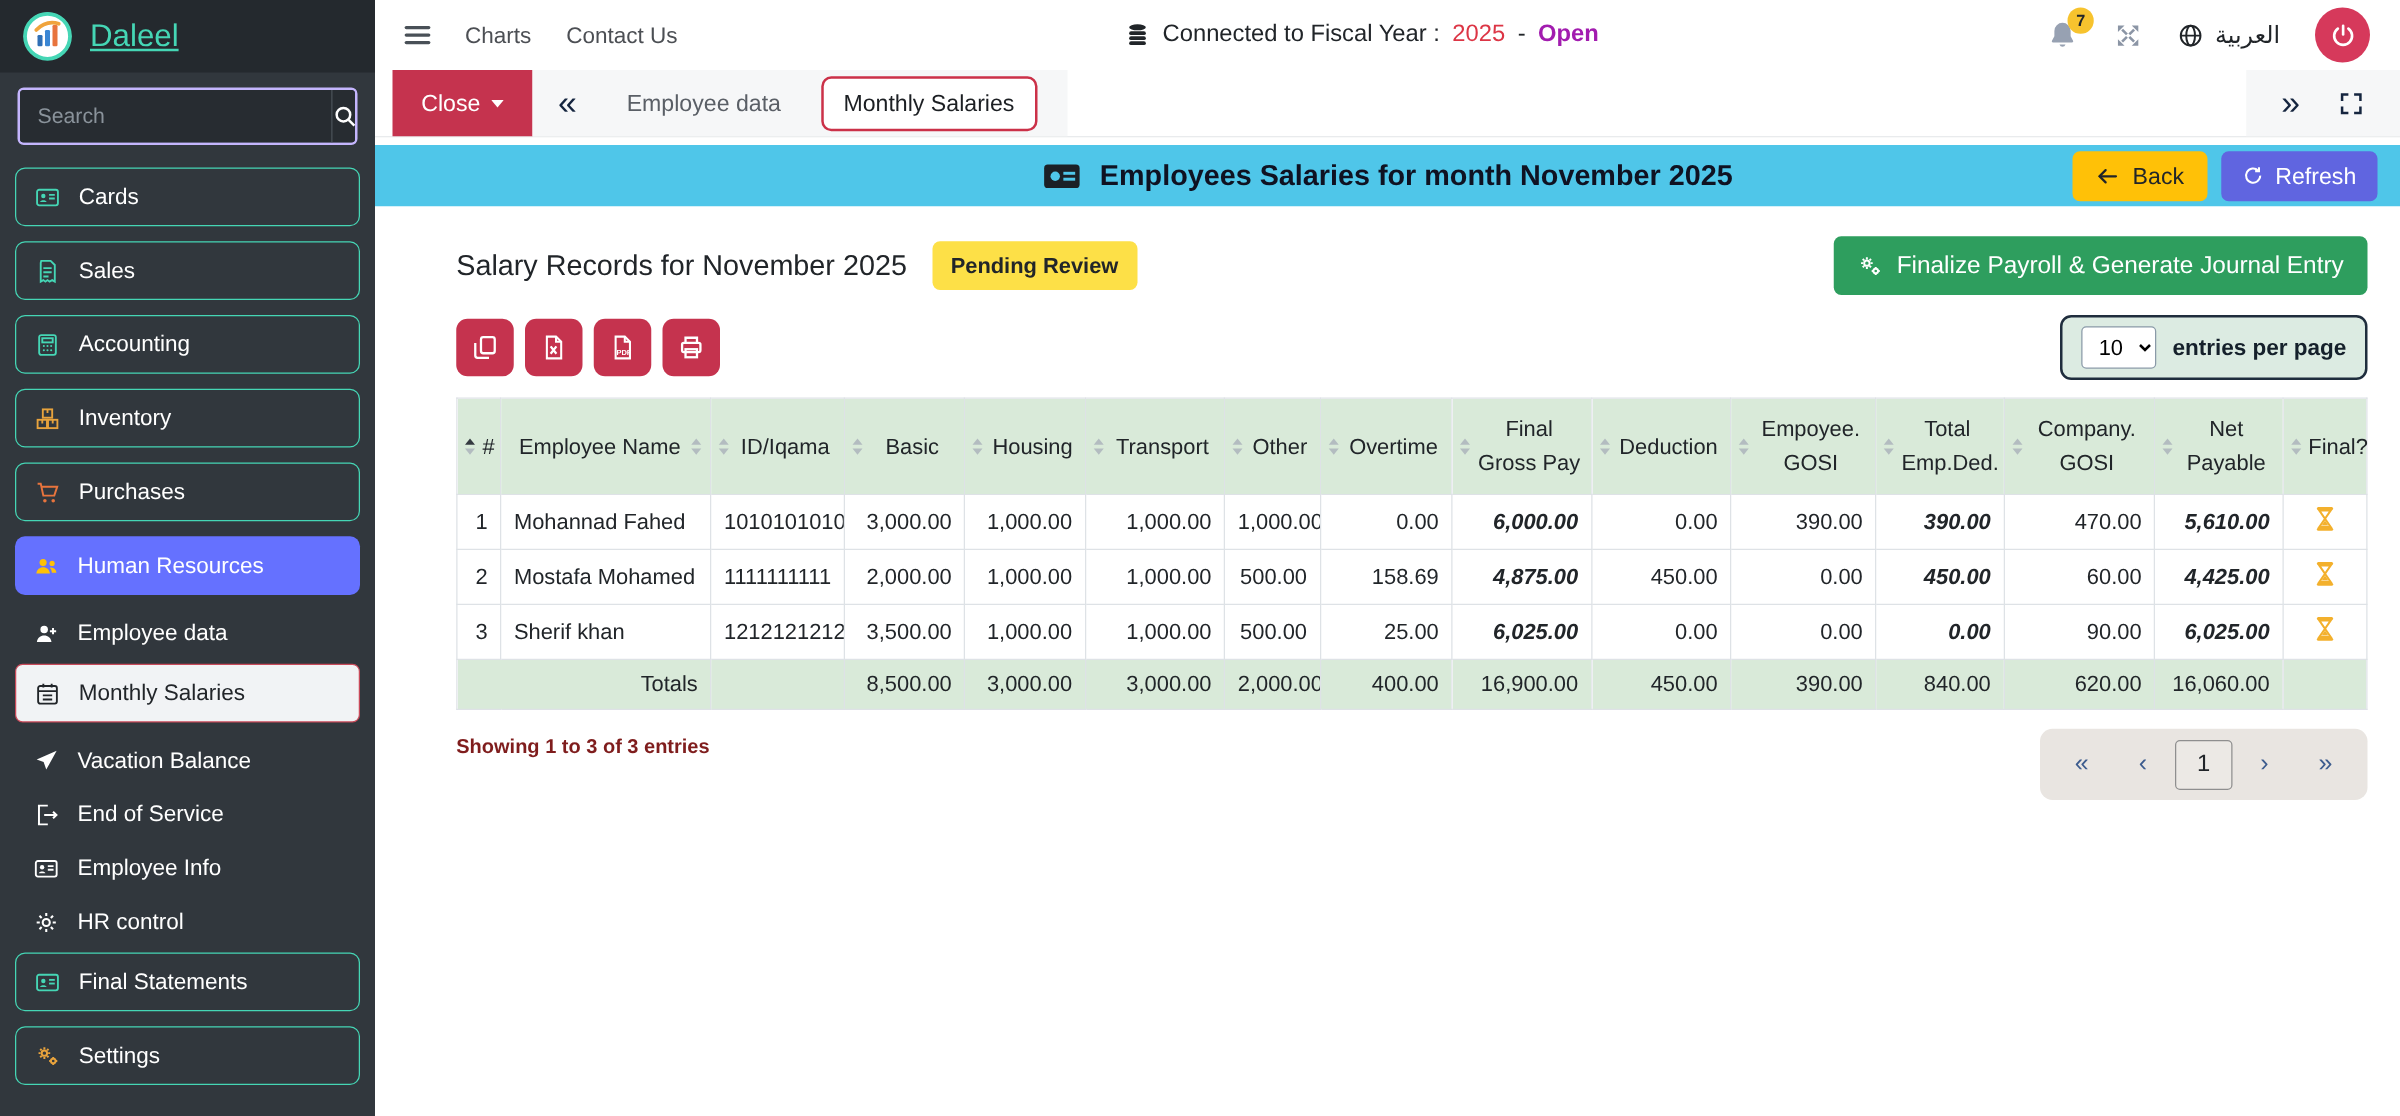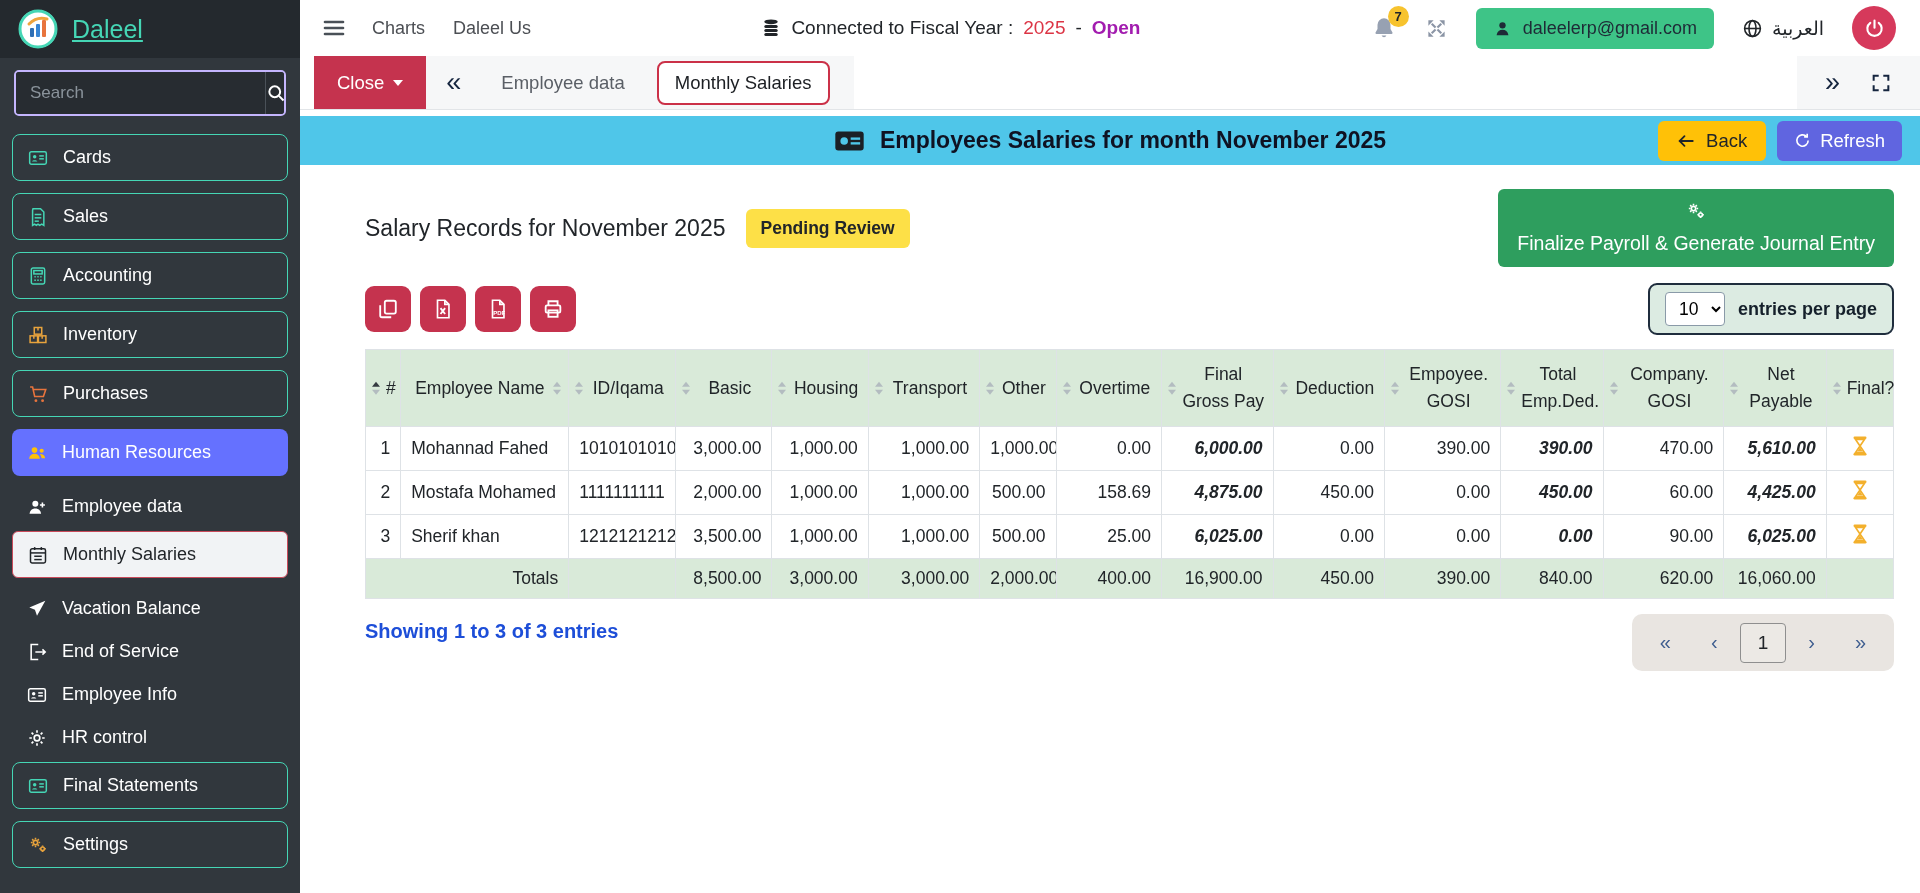--- a/index.html
+++ b/index.html
@@ -70,21 +70,21 @@
   .hdr-buttons { margin-left:auto; display:flex; gap:11px; position:relative; z-index:2; }
   .back-btn { background:#ffc107; border:none; border-radius:6px; padding:9px 19px; font-size:18.5px; display:flex; gap:11px; align-items:center; color:#212529; cursor:pointer; font-family:inherit; }
   .back-btn .icon { font-size:18px; }
   .refresh-btn { background:#6065e0; color:#fff; border:none; border-radius:6px; padding:9px 17px; font-size:18.5px; display:flex; gap:9px; align-items:center; cursor:pointer; font-family:inherit; }
   .refresh-btn .icon { font-size:17px; }
 
   .card { padding:16px 26px 0;margin-left:39px; }
   .section-row { display:flex; align-items:center; gap:20px; margin:8px 0 6px; }
   .section-title { font-size:23px; font-weight:normal; color:#212529; }
   .status-badge { background:#fde047; color:#212529; font-weight:bold; font-size:17.5px; padding:9px 15px; border-radius:6px; }
-  .finalize-btn { margin-left:auto; background:#2e9e5e; color:#fff; border:none; border-radius:6px; font-size:19.5px; padding:12px 19px; display:flex; gap:11px; align-items:center; cursor:pointer; font-family:inherit;flex-direction:column; }
+  .finalize-btn { margin-left:auto; background:#2e9e5e; color:#fff; border:none; border-radius:6px; font-size:19.5px; padding:12px 19px; display:flex; gap:11px; align-items:center; cursor:pointer; font-family:inherit; }
   .finalize-btn .icon { font-size:20px; }
 
   .toolbar-row { display:flex; align-items:center; margin:16px 0 14px; }
   .export-group { display:flex; gap:9px; }
   .export-btn { width:46px; height:46px; background:#c5334e; border:none; border-radius:9px; color:#fff; cursor:pointer; display:flex; align-items:center; justify-content:center; font-size:22px; }
   .entries-wrap { margin-left:auto; background:#dcebe2; border:2px solid #1f2d3d; border-radius:9px; padding:7px 15px; display:flex; gap:13px; align-items:center; }
   .entries-select { font-size:17.5px; padding:5px 9px; border-radius:4px; border:1px solid #8a9aa8; background:#fff; font-family:inherit; cursor:pointer; }
   .entries-label { font-weight:bold; font-size:18px; color:#15202b; }
 
   
@@ -98,21 +98,21 @@
   tr.totals-row td { background:#d9ead9; }
   .final-cell .icon { font-size:20px; color:#f3b02c; }
   .sort { position:absolute; left:6px; top:50%; transform:translateY(-50%); display:flex; flex-direction:column; gap:2.5px; }
   .sort.sort-right { left:auto; right:7px; }
   .sort i { display:block; width:0; height:0; border-left:4.5px solid transparent; border-right:4.5px solid transparent; }
   .sort .up { border-bottom:5.5px solid #b3bcc0; }
   .sort .down { border-top:5.5px solid #b3bcc0; }
   th.sorted .sort .up { border-bottom-color:#343a40; }
 
   .footer-row { display:flex; justify-content:space-between; align-items:flex-start; margin-top:15px; }
-  .showing-text { font-weight:bold; font-size:20px; color:#1d4ed8; margin-top:6px; }
+  .showing-text { font-weight:bold; font-size:16px; color:#7f1d1d; margin-top:6px; }
   .pagination { background:#e9e5e1; border-radius:10px; padding:8px 10px; display:flex; align-items:center; gap:4px; }
   .page-btn { background:transparent; border:1px solid transparent; color:#3d5c8e; font-size:20px; padding:8px 17px; cursor:pointer; font-family:inherit; }
   .page-btn.current { background:#ece9e5; border:1px solid #8f8f8f; border-radius:4px; color:#212529; font-size:19px; }
 </style>
 </head>
 <body>
 
 <div class="app">
 
   <aside class="sidebar">
@@ -307,21 +307,21 @@
         <span class="icon">
             <svg viewBox="0 0 24 24" fill="none" stroke="currentColor" stroke-width="2.6" stroke-linecap="round">
               <line x1="3" y1="6" x2="21" y2="6"></line>
               <line x1="3" y1="12" x2="21" y2="12"></line>
               <line x1="3" y1="18" x2="21" y2="18"></line>
             </svg>
           </span>
       </button>
       <nav id="top-nav">
           <button class="top-link">Charts</button>
-          <button class="top-link">Daleel Us</button>
+          <button class="top-link">Contact Us</button>
         </nav>
       <div class="fiscal">
         <span class="icon">
             <svg viewBox="0 0 24 24" fill="currentColor">
               <ellipse cx="12" cy="4.6" rx="8" ry="2.9"></ellipse>
               <rect x="4" y="8.4" width="16" height="3.6" rx="1.8"></rect>
               <rect x="4" y="13.2" width="16" height="3.6" rx="1.8"></rect>
               <rect x="4" y="18" width="16" height="3.6" rx="1.8"></rect>
             </svg>
           </span>
@@ -350,29 +350,20 @@
                   <line x1="17" y1="17" x2="13" y2="13"></line>
                 </g>
                 <g fill="currentColor">
                   <path d="M3.5 3.5h5.5L3.5 9z"></path>
                   <path d="M20.5 3.5V9L15 3.5z"></path>
                   <path d="M3.5 20.5V15L9 20.5z"></path>
                   <path d="M20.5 20.5H15l5.5-5.5z"></path>
                 </g>
               </svg>
             </span>
-        </button>
-        <button class="email-pill">
-          <span class="icon">
-              <svg viewBox="0 0 24 24" fill="currentColor">
-                <circle cx="12" cy="8" r="4"></circle>
-                <path d="M4.5 20.5c.7-4.6 3.9-6.8 7.5-6.8s6.8 2.2 7.5 6.8z"></path>
-              </svg>
-            </span>
-          <span>daleelerp@gmail.com</span>
         </button>
         <button class="lang-btn">
           <span class="icon">
               <svg viewBox="0 0 24 24" fill="none" stroke="currentColor" stroke-width="1.8">
                 <circle cx="12" cy="12" r="9"></circle>
                 <ellipse cx="12" cy="12" rx="4" ry="9"></ellipse>
                 <line x1="3" y1="12" x2="21" y2="12"></line>
               </svg>
             </span>
           <span>العربية</span>

